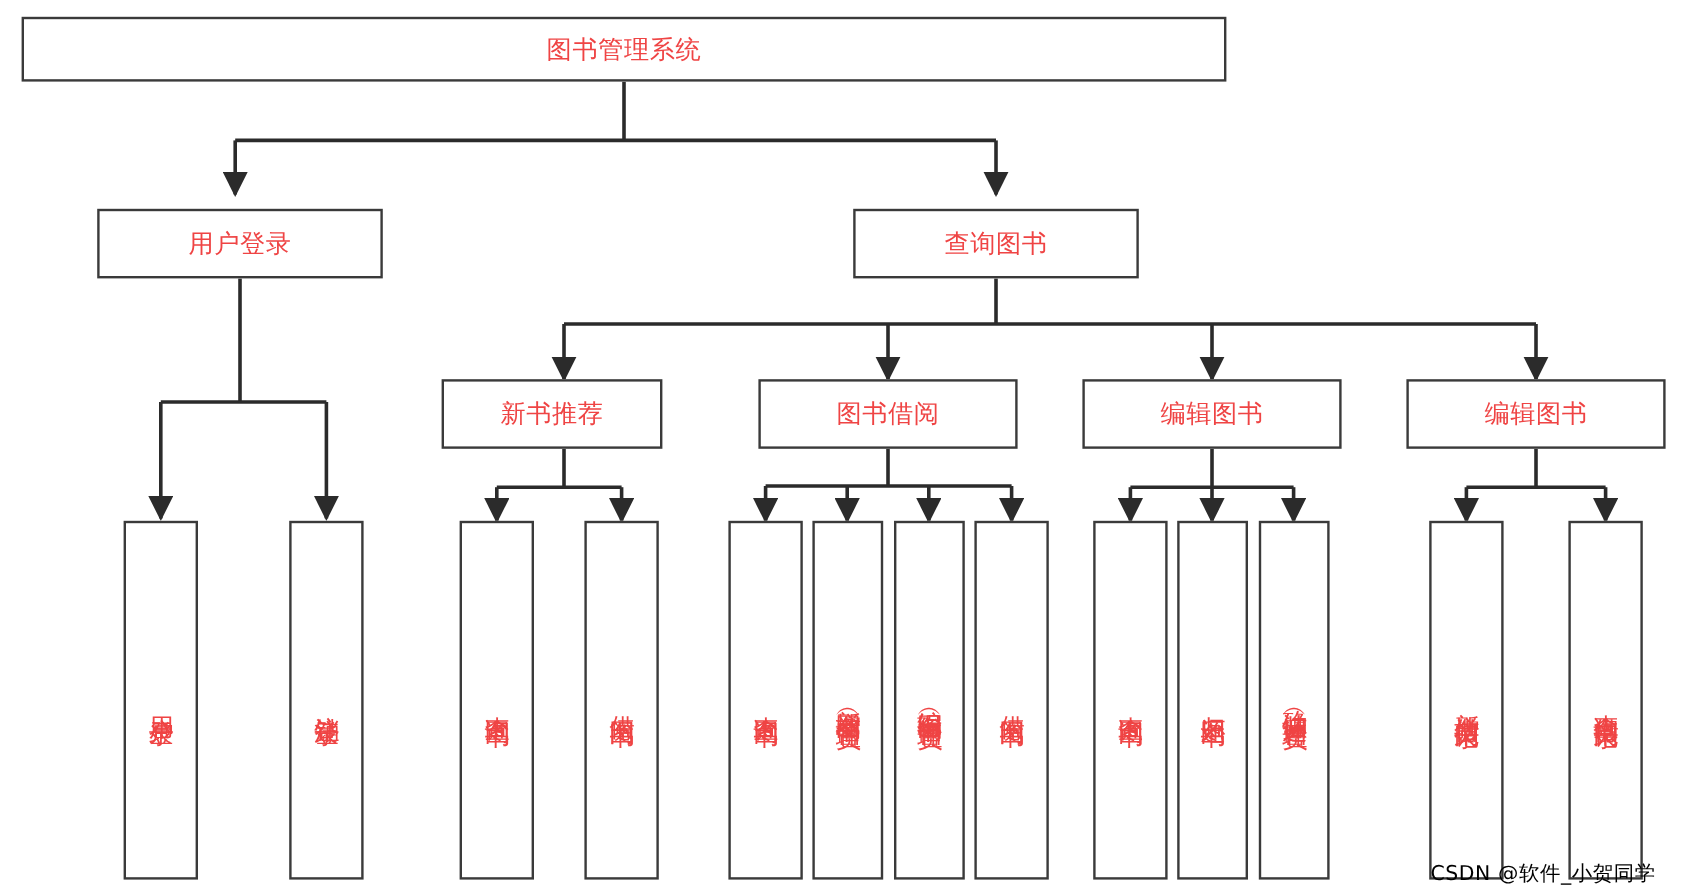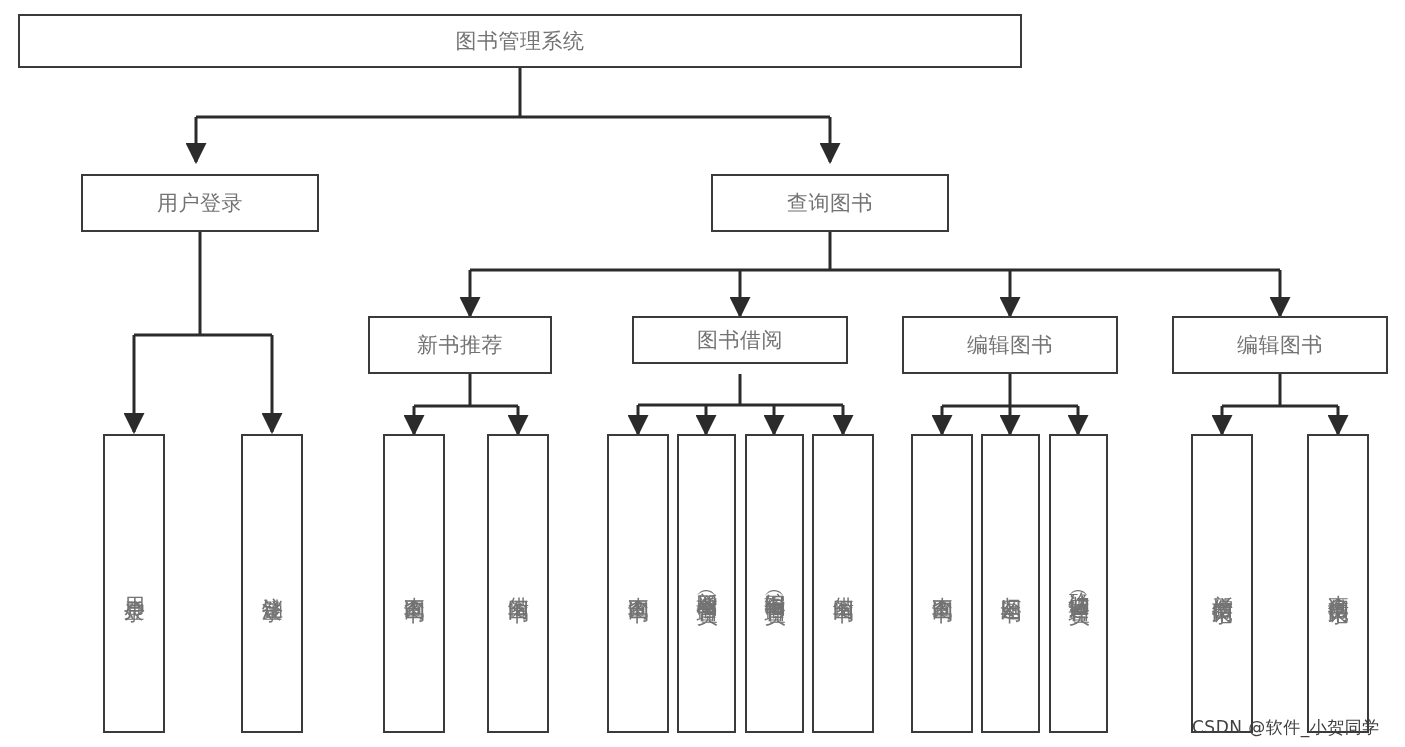--- a/index.html
+++ b/index.html
@@ -26,21 +26,21 @@
     pointer-events: none;
   }
   .node {
     position: absolute;
     box-sizing: border-box;
     border: 2px solid #3a3a3a;
     background: #ffffff;
     display: flex;
     align-items: center;
     justify-content: center;
-    color: #737373;
+    color: #ef4444;
   }
   .node .lbl {
     font-size: 21px;
     line-height: 1.15;
     letter-spacing: 0.5px;
     white-space: nowrap;
   }
   .node.vert {
     align-items: center;
     justify-content: center;
@@ -49,21 +49,21 @@
     writing-mode: vertical-rl;
     text-orientation: upright;
     font-size: 21px;
     line-height: 1.28;
     letter-spacing: 2px;
     white-space: nowrap;
     text-align: center;
   }
   .watermark {
     position: absolute;
-    color: #404040;
+    color: #000000;
     font-size: 17px;
     letter-spacing: 0.5px;
     white-space: nowrap;
     user-select: none;
   }
 </style>
 </head>
 <body>
 
 <div id="canvas">
@@ -126,21 +126,21 @@
   <div class="node" style="left:81px; top:174px; width:238px; height:58px;">
     <span class="lbl">用户登录</span>
   </div>
   <div class="node" style="left:711px; top:174px; width:238px; height:58px;">
     <span class="lbl">查询图书</span>
   </div>
 
   <div class="node" style="left:368px; top:316px; width:184px; height:58px;">
     <span class="lbl">新书推荐</span>
   </div>
-  <div class="node" style="left:632px; top:316px; width:216px; height:48px;">
+  <div class="node" style="left:632px; top:316px; width:216px; height:58px;">
     <span class="lbl">图书借阅</span>
   </div>
   <div class="node" style="left:902px; top:316px; width:216px; height:58px;">
     <span class="lbl">编辑图书</span>
   </div>
   <div class="node" style="left:1172px; top:316px; width:216px; height:58px;">
     <span class="lbl">编辑图书</span>
   </div>
 
   <div class="node vert" style="left:103px; top:434px; width:62px; height:299px;">

